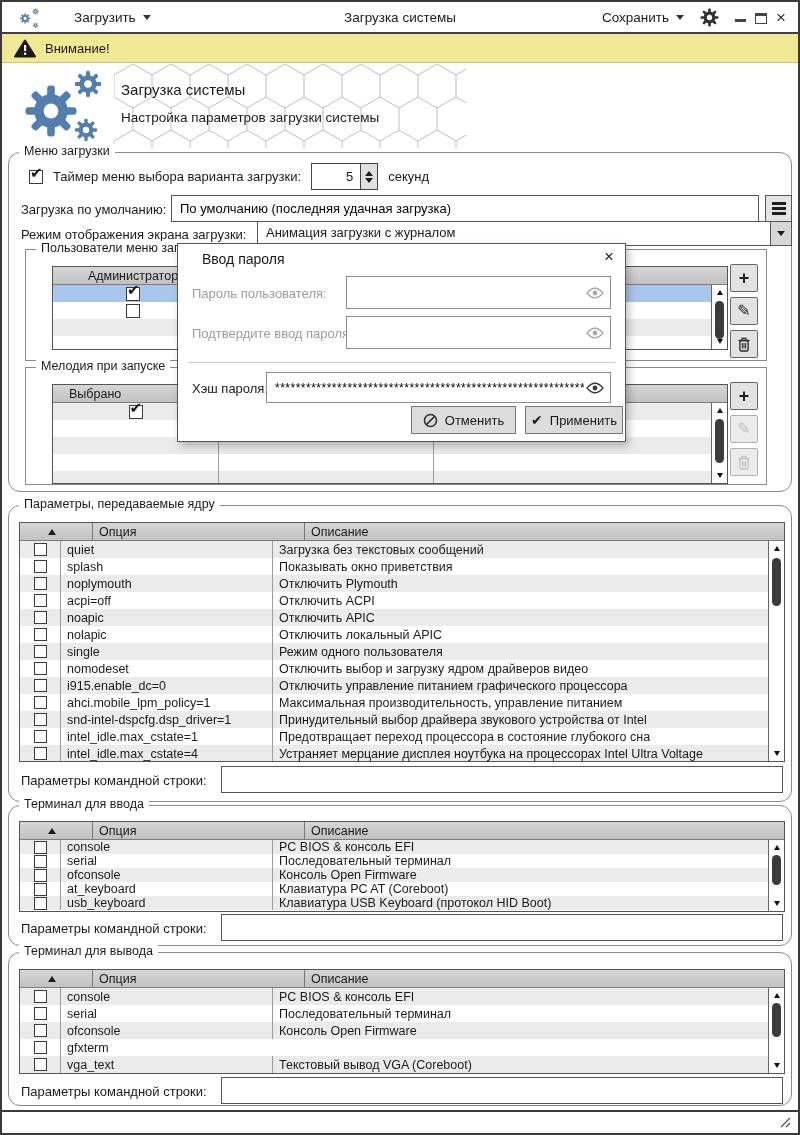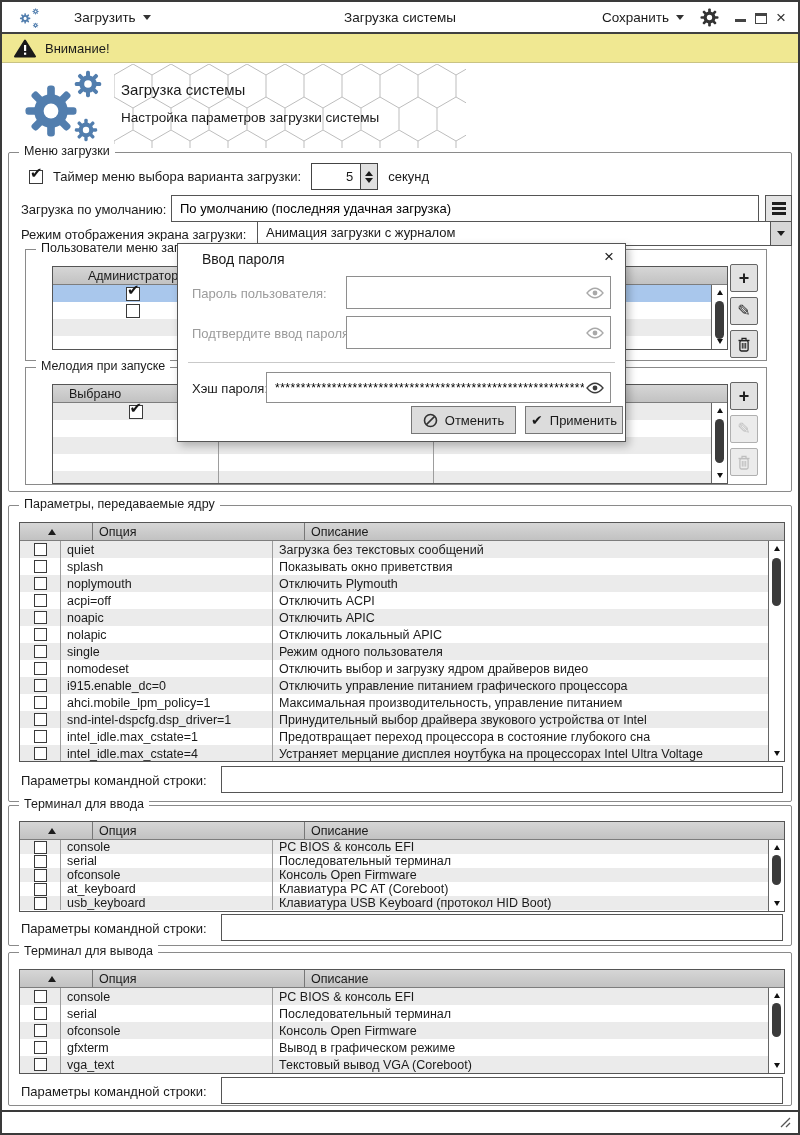--- a/index.html
+++ b/index.html
@@ -23,21 +23,21 @@
   .warnbar { position:absolute; left:0; right:0; top:32px; height:29px; background:#f0e892; border-bottom:1px solid #c9c384; display:flex; align-items:center; gap:9px; padding:0 12px; }
 
   
   .appheader { position:absolute; left:0; right:0; top:62px; height:84px; background:#fff; overflow:hidden; }
   .hexes { position:absolute; left:112px; top:0; }
   .logo { position:absolute; left:18px; top:5px; }
   .h-title { position:absolute; left:119px; top:17px; font-size:15px; z-index:2; }
   .h-sub { position:absolute; left:119px; top:46px; font-size:13.5px; z-index:2; }
 
   
-  .group { position:absolute; border:1.5px solid #8a8a8a; border-radius:2px;text-decoration:underline; }
+  .group { position:absolute; border:1.5px solid #8a8a8a; border-radius:12px;text-decoration:underline; }
   .glabel { position:absolute; top:-9px; left:10px; background:#fff; padding:0 5px; font-size:12.5px; white-space:nowrap; z-index:1; }
 
   #g-menu { left:6px; top:150px; width:784px; height:340px; }
 
   .row-timer { position:absolute; left:20px; top:10px; display:flex; align-items:center; gap:10px; }
   .cb { width:14px; height:14px; border:1.6px solid #3a3a3a; background:#fff; position:relative; display:inline-block; flex:0 0 auto; }
   .cb.checked::after { content:"\2714"; font-family:"DejaVu Sans",sans-serif; position:absolute; left:0; top:-7px; font-size:15px; font-weight:700; color:#161616; }
   .spin { display:flex; border:1.5px solid #444; height:27px; }
   .spin-val { width:48px; background:#fff; text-align:right; padding:5px 7px 0 0; font-size:13px; }
   .spin-btn { width:17px; background:#e0e0e0; border-left:1.5px solid #444; display:flex; flex-direction:column; align-items:center; justify-content:center; gap:2px; }
@@ -529,21 +529,20 @@
             <span class="cb"></span>
           </div>
           <div class="c2">ofconsole</div>
           <div class="c3">Консоль Open Firmware</div>
         </div>
       <div class="tr kr">
           <div class="c1">
             <span class="cb"></span>
           </div>
           <div class="c2">gfxterm</div>
-          <div class="c3">Вывод в графическом режиме</div>
         </div>
       <div class="tr s kr">
           <div class="c1">
             <span class="cb"></span>
           </div>
           <div class="c2">vga_text</div>
           <div class="c3">Текстовый вывод VGA (Coreboot)</div>
         </div>
       <div class="vscroll">
         <div class="sarr up"></div>

